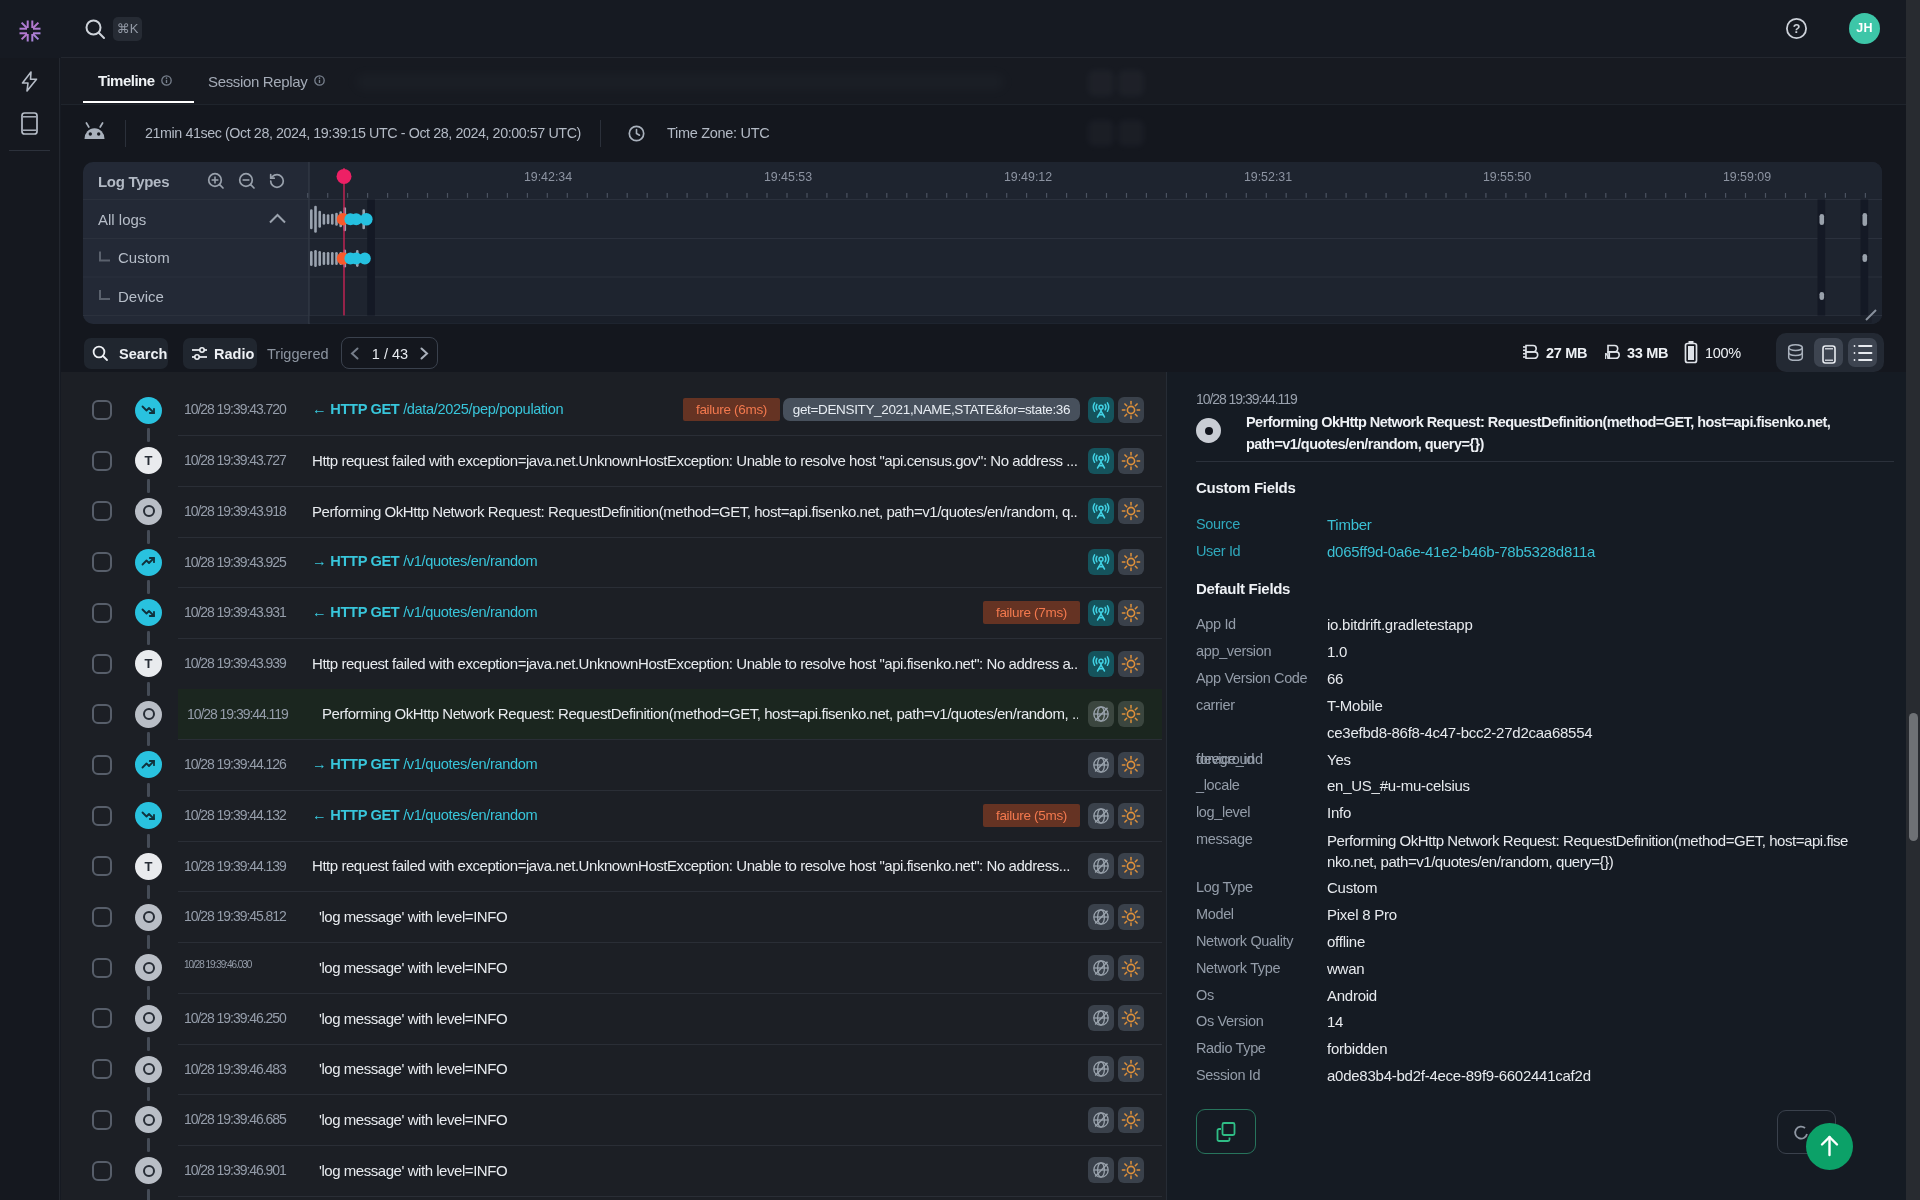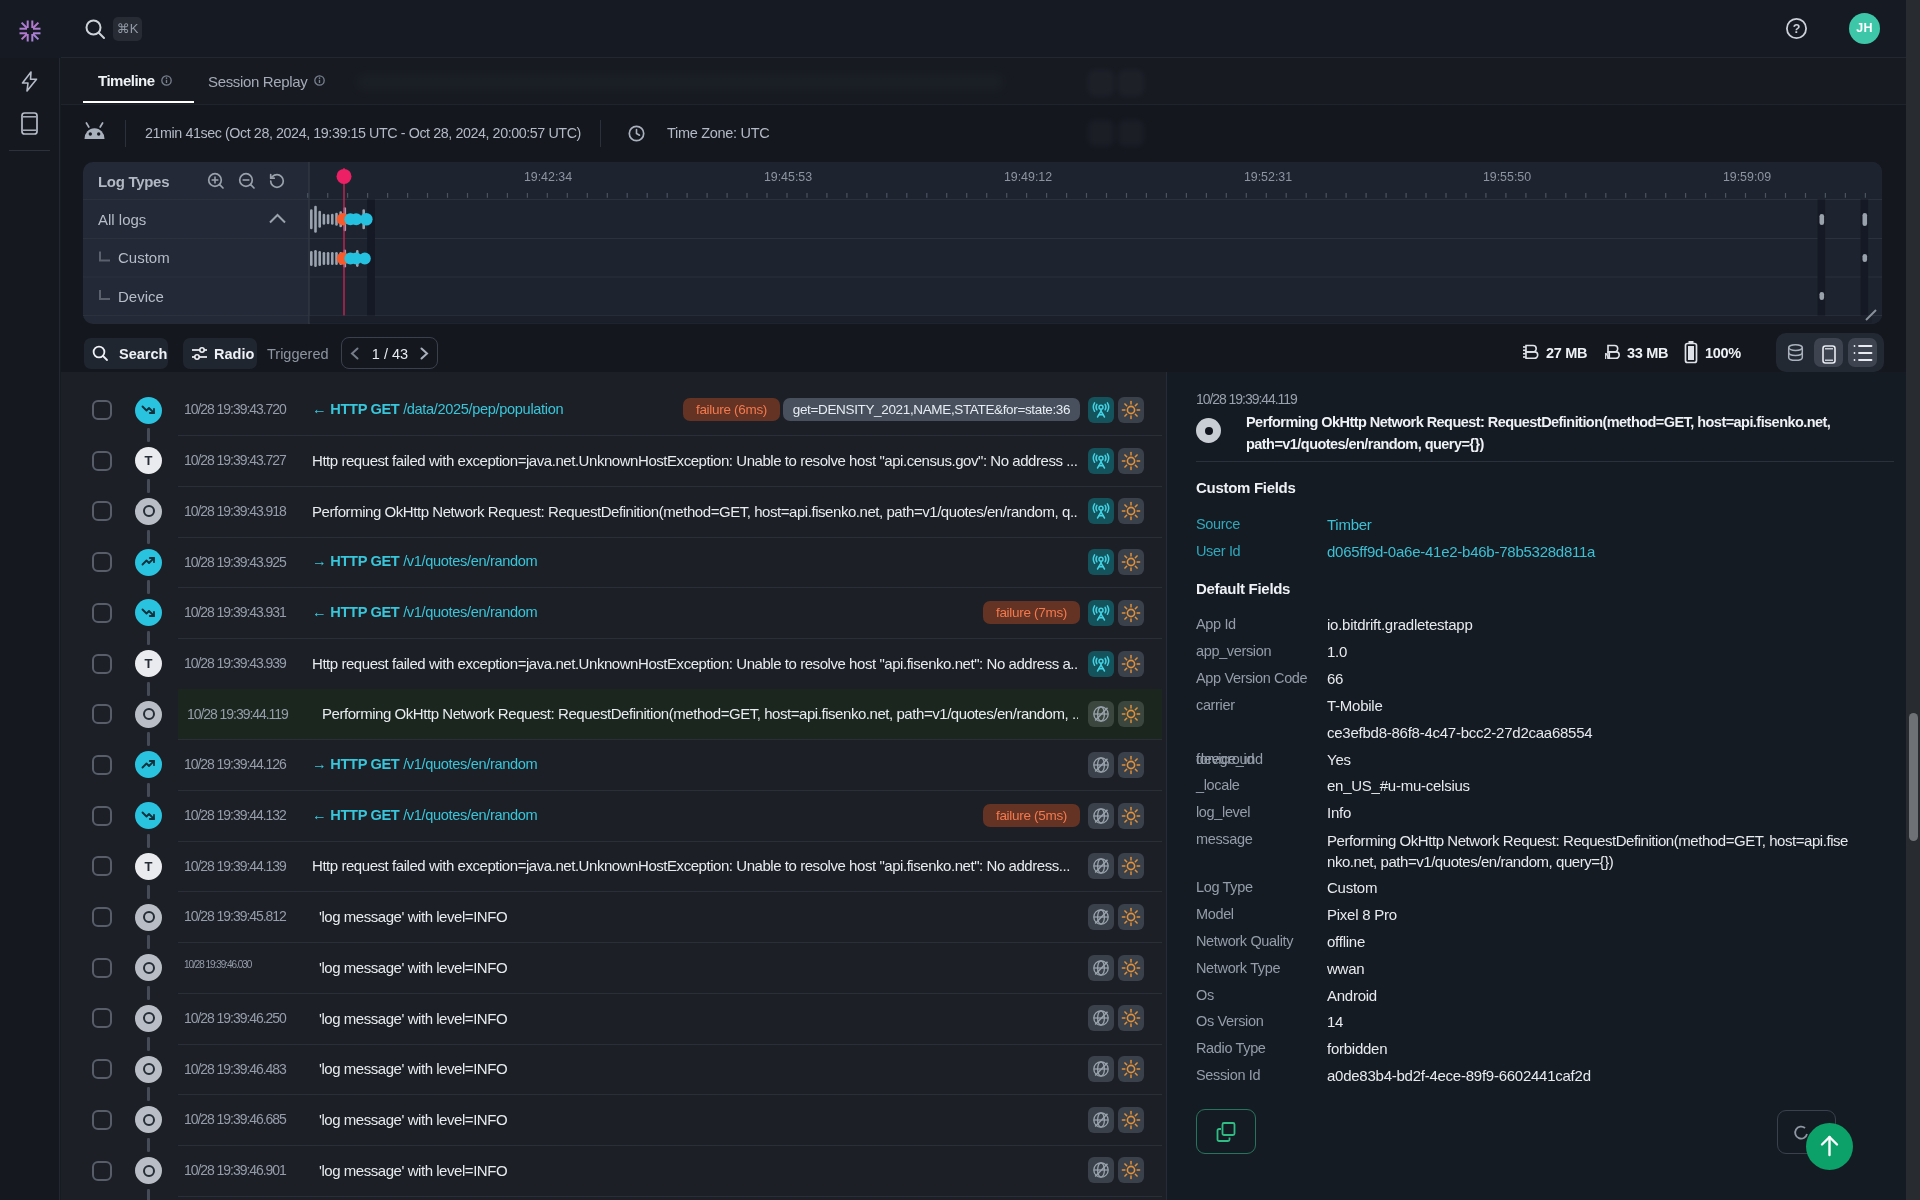--- a/index.html
+++ b/index.html
@@ -14,21 +14,21 @@
 .tab1{position:absolute;left:98px;top:72px;color:#f0f3f6;font-size:15px;font-weight:bold;letter-spacing:-0.5px;}
 .tab2{position:absolute;left:208px;top:72.5px;color:#a4abb7;font-size:15px;letter-spacing:-0.35px;}
 .tabline{position:absolute;left:83px;top:100.5px;width:111px;height:2.6px;background:#fff;}
 .dur{position:absolute;left:145px;top:125px;color:#b3bac5;font-size:14.3px;letter-spacing:-0.42px;}
 .tz{position:absolute;left:667px;top:125px;color:#b3bac5;font-size:14.5px;letter-spacing:-0.3px;}
 .vsep{position:absolute;width:1px;background:#2b303a;}
 .panel{position:absolute;left:83px;top:162px;width:1799px;height:162px;background:#232936;border-radius:10px;}
 .pager{position:absolute;left:341px;top:337px;width:97px;height:32px;border:1px solid #3a414d;border-radius:8px;}
 .seg{position:absolute;left:1776px;top:333px;width:108px;height:39px;background:#232933;border-radius:10px;}
 .segbtn{position:absolute;top:338px;width:29px;height:29px;background:#3d4450;border-radius:7px;}
-.fail{position:absolute;height:23px;background:#653323;border-radius:7px;color:#f3794e;font-size:13.5px;letter-spacing:-0.3px;
+.fail{position:absolute;height:23px;background:#653323;border-radius:2px;color:#f3794e;font-size:13.5px;letter-spacing:-0.3px;
  line-height:23px;text-align:center;overflow:hidden;}
 .gbadge{position:absolute;height:23px;background:#47505c;border-radius:7px;color:#e8edf3;font-size:13.5px;letter-spacing:-0.35px;
  line-height:23px;text-align:center;overflow:hidden;}
 .ibtn{position:absolute;width:26px;height:26px;border-radius:6px;}
 .key{position:absolute;left:1196px;color:#949da9;font-size:14.5px;letter-spacing:-0.35px;}
 .val{position:absolute;left:1327px;color:#e7eaee;font-size:15px;letter-spacing:-0.25px;}
 .keyt{position:absolute;left:1196px;color:#2fa8bc;font-size:14.5px;letter-spacing:-0.35px;}
 .valt{position:absolute;left:1327px;color:#3bc0d4;font-size:15px;letter-spacing:-0.25px;}
 .sech{position:absolute;left:1196px;color:#eef1f5;font-size:15px;font-weight:bold;letter-spacing:-0.3px;}
 .ic{position:absolute;left:135px;width:27px;height:27px;border-radius:50%;}
@@ -309,21 +309,21 @@
       <path d="M6 9.9 h8 a3.2 3.2 0 0 1 0 6.4 h-8 z"></path>
 </g>
     <text x="2.6" y="16.5" font-size="8.5" font-weight="bold" fill="#dfe3e9" font-family="Liberation Sans">N</text>
   </svg>
 <div class="abs" style="left:1627px;top:345px;color:#eef1f5;font-size:14.5px;font-weight:bold;letter-spacing:-0.3px">33 MB</div>
 <svg class="abs" style="left:1684px;top:340px" width="14" height="24" viewBox="0 0 14 24">
 <rect x="4.5" y="1" width="5" height="2.5" fill="#dfe3e9"></rect>
 <rect x="1.5" y="3.5" width="11" height="19" rx="2" fill="none" stroke="#dfe3e9" stroke-width="1.7"></rect>
 <rect x="4" y="6" width="6" height="14" fill="#dfe3e9"></rect>
   </svg>
-<div class="abs" style="left:1705px;top:345px;color:#eef1f5;font-size:14.5px;font-weight:bold;letter-spacing:-0.3px">100%</div>
+<div class="abs" style="left:1705px;top:345px;color:#eef1f5;font-size:14.5px;font-weight:normal;letter-spacing:-0.3px">100%</div>
 <div class="seg"></div>
 <div class="segbtn" style="left:1814px"></div>
 <div class="segbtn" style="left:1848px"></div>
 <svg class="abs" style="left:1786px;top:343px" width="19" height="19" viewBox="0 0 19 19">
 <g fill="none" stroke="#aab2bd" stroke-width="1.5">
 <ellipse cx="9.5" cy="4.6" rx="6.8" ry="2.9"></ellipse>
 <path d="M2.7 4.6 v4.9 c0 1.6 3 2.9 6.8 2.9 s6.8 -1.3 6.8 -2.9 v-4.9"></path>
 <path d="M2.7 9.5 v4.9 c0 1.6 3 2.9 6.8 2.9 s6.8 -1.3 6.8 -2.9 v-4.9"></path>
     </g>
   </svg>

